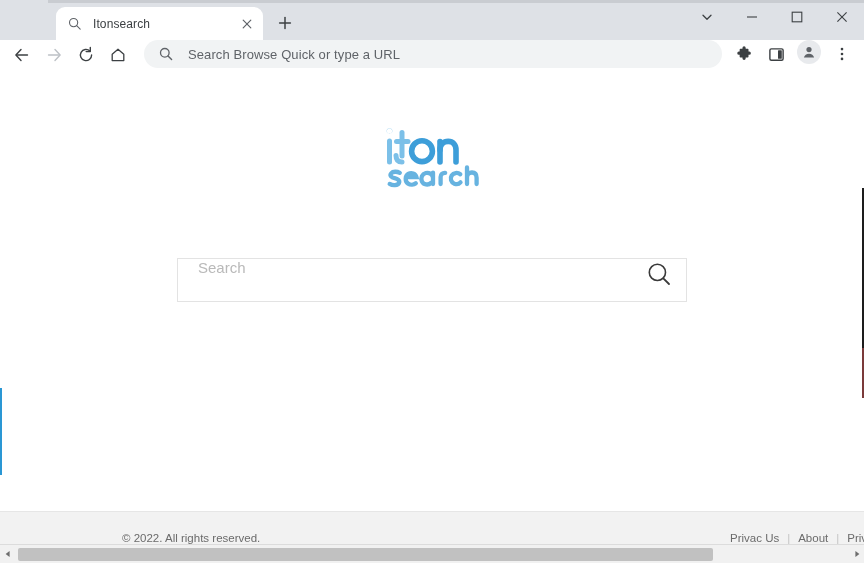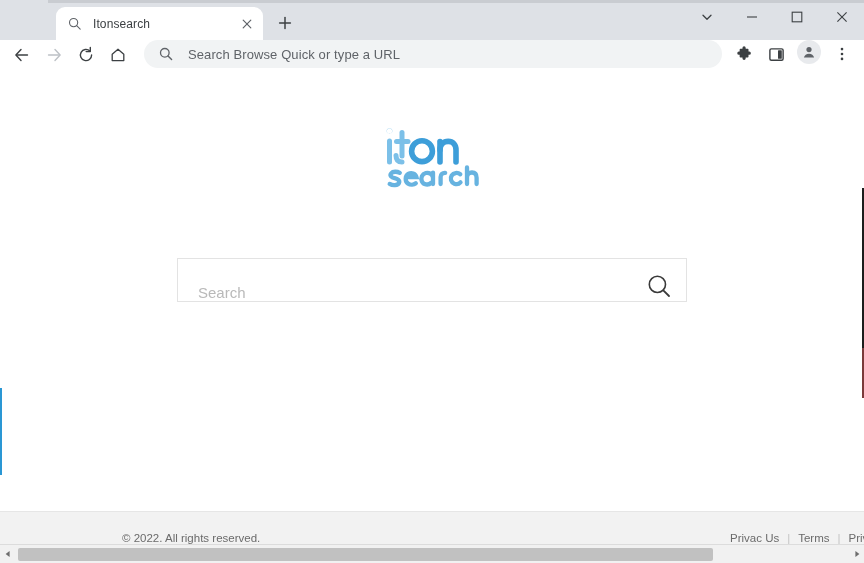--- a/index.html
+++ b/index.html
@@ -210,21 +210,21 @@
     top: 180px;
     display: flex;
     justify-content: center;
   }
   .search-box {
     width: 510px;
     height: 44px;
     border: 1px solid #e3e3e3;
     background: #ffffff;
     display: flex;
-    align-items: flex-end;
+    align-items: flex-start;
     box-sizing: border-box;
     padding: 0 12px 0 20px;
   }
   .search-input {
     flex: 1 1 auto;
     border: 0;
     outline: 0;
     background: transparent;
     font-family: "Liberation Sans", sans-serif;
     font-size: 15px;
@@ -510,21 +510,21 @@
           </form>
         </div>
 
       </div>
 
       <div class="page-footer">
         <span class="footer-copy">© 2022. All rights reserved.</span>
         <div class="footer-links">
           <a class="footer-link" href="#">Privac Us</a>
           <span class="footer-sep">|</span>
-          <a class="footer-link" href="#">Terms</a>
+          <a class="footer-link" href="#">About</a>
           <span class="footer-sep">|</span>
           <a class="footer-link" href="#">Privac</a>
         </div>
       </div>
     </div>
 
     <div class="edge-blue"></div>
     <div class="edge-dark-right"></div>
     <div class="edge-dark-right2"></div>
 

